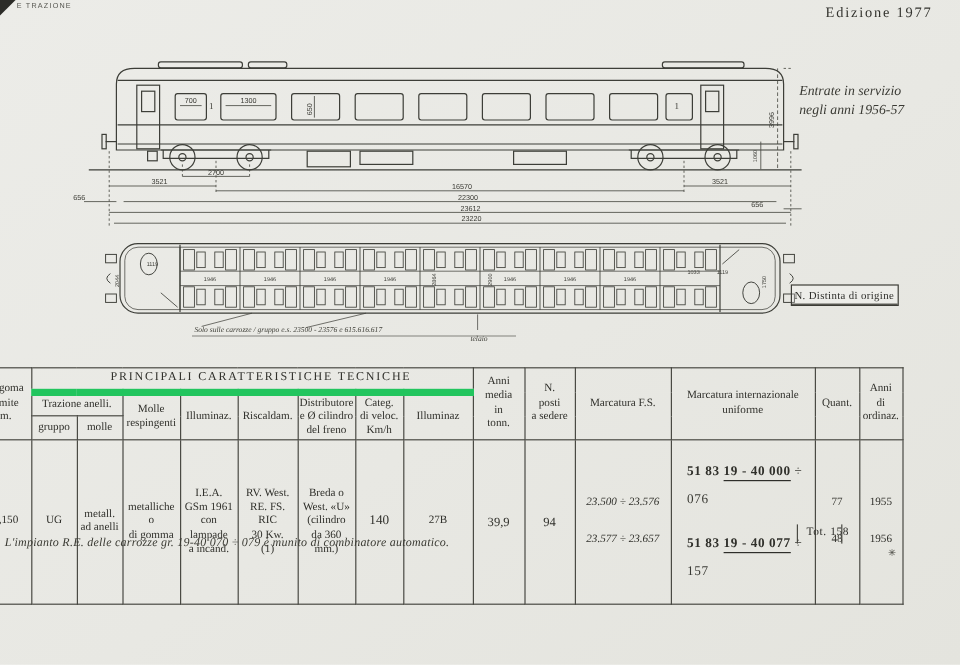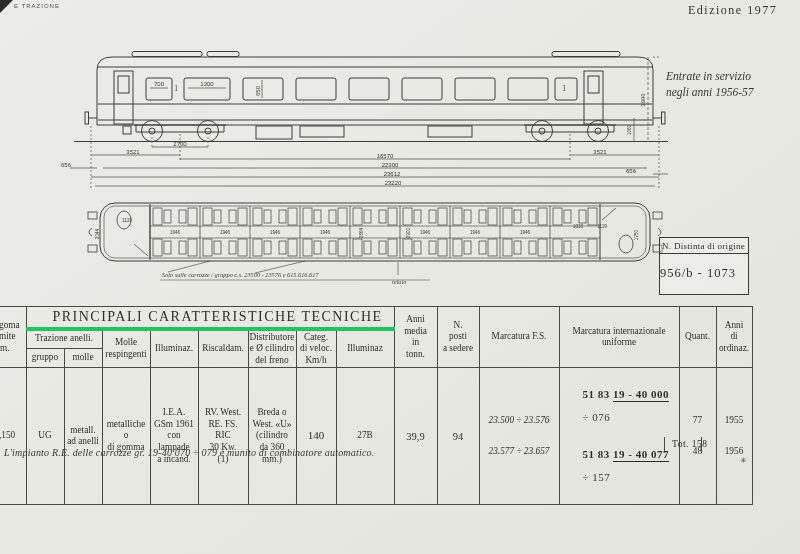--- a/index.html
+++ b/index.html
@@ -24,24 +24,24 @@
   svg text{font-family:"Liberation Sans","DejaVu Sans",sans-serif;fill:#3b3b35;}
   .dimtxt{font-size:6px;}
   .tiny{font-size:4.6px;}
   .cls{font-family:"Liberation Serif",serif;font-size:7.5px;}
   .note-it{font-family:"Liberation Serif",serif;font-style:italic;font-size:6.3px;fill:#3f3f38;}
   
   #tech-table{left:-16px;top:306px;}
   table{border-collapse:collapse;table-layout:fixed;}
   td,th{border:1px solid #4a4a44;font-weight:normal;text-align:center;vertical-align:middle;
         font-size:9.3px;line-height:1.25;padding:1px 1px;white-space:pre-line;color:#30302b;}
-  th.title{font-size:14px;letter-spacing:1.5px;border-bottom:4px solid #22c55e;padding-left:16px;}
+  th.title{font-size:10px;letter-spacing:1.5px;border-bottom:6px solid #22c55e;padding-left:16px;}
   .noleft{border-left:none;}
   .ital{font-style:italic;}
-  .mk{font-size:11px;font-weight:bold;letter-spacing:.5px;text-align:left;padding-left:23px;}
+  .mk{font-size:11px;font-weight:bold;letter-spacing:.5px;text-align:left;padding-left:13px;}
   .mk .ul{border-bottom:1.4px solid #2e2e2a;padding-bottom:1px;}
   .mk .lt{font-weight:normal;color:#3a3a34;}
   .two-line div{line-height:2.1;}
   #tot{left:672px;top:439px;font-size:9.5px;letter-spacing:.5px;}
   #quant-ext-l{left:664px;top:437px;width:1px;height:16px;background:#4a4a44;}
   #quant-ext-r{left:701px;top:437px;width:1px;height:16px;background:#4a4a44;}
   #footnote{left:4px;top:447px;font-style:italic;font-size:10px;color:#3a3a33;letter-spacing:.2px;}
   #footer-mark{left:740px;top:456px;font-size:8px;color:#44443e;}
 </style>
 </head>
@@ -209,21 +209,20 @@
     <text class="tiny" x="638" y="235" text-anchor="middle" transform="rotate(-90 638 235)">1750</text>
   </g>
   <text class="note-it" x="162" y="277">Solo sulle carrozze / gruppo e.s. 23500 - 23576 e 615.616.617</text>
   <text class="note-it" x="392" y="284">telaio</text>
 </svg>
 
 <div class="abs" id="service-note">Entrate in servizio
 negli anni 1956-57</div>
 <div class="abs" id="origin-box">
   <div class="obt">N. Distinta di origine</div>
-  <div class="obv">956/b - 1073</div>
 </div>
 
 <div class="abs" id="tech-table">
   <table>
     <colgroup>
       <col style="width:42px">
         <col style="width:38px">
         <col style="width:38px">
         <col style="width:48px">
       <col style="width:48px">

